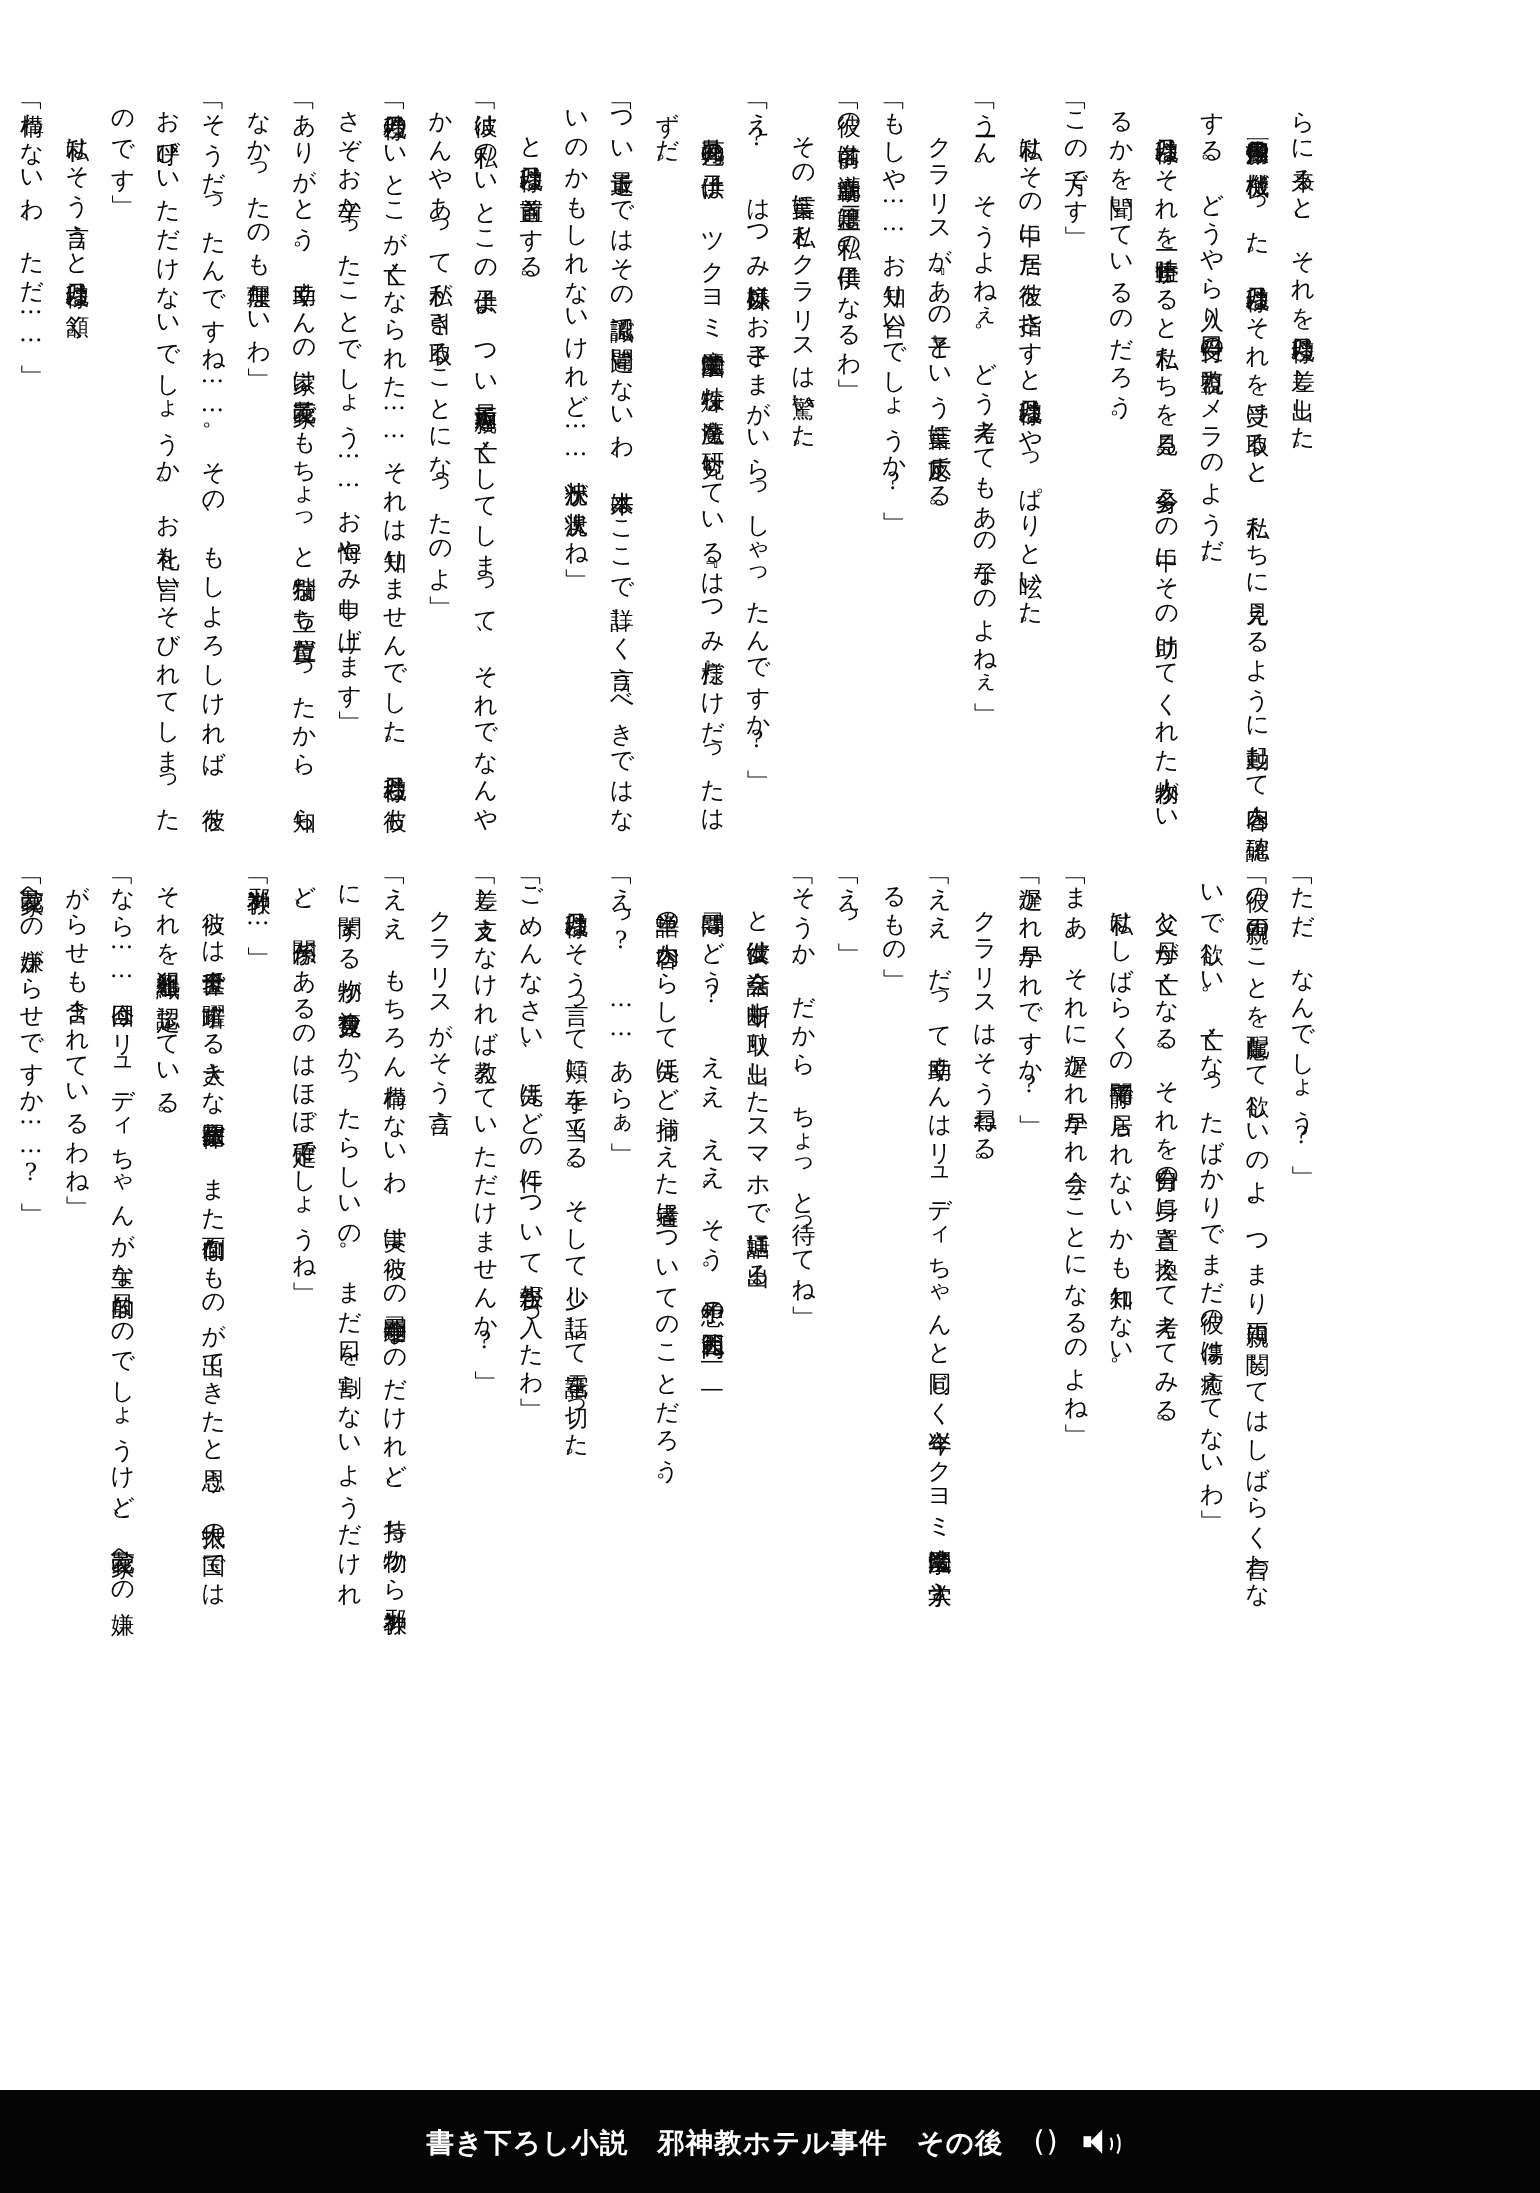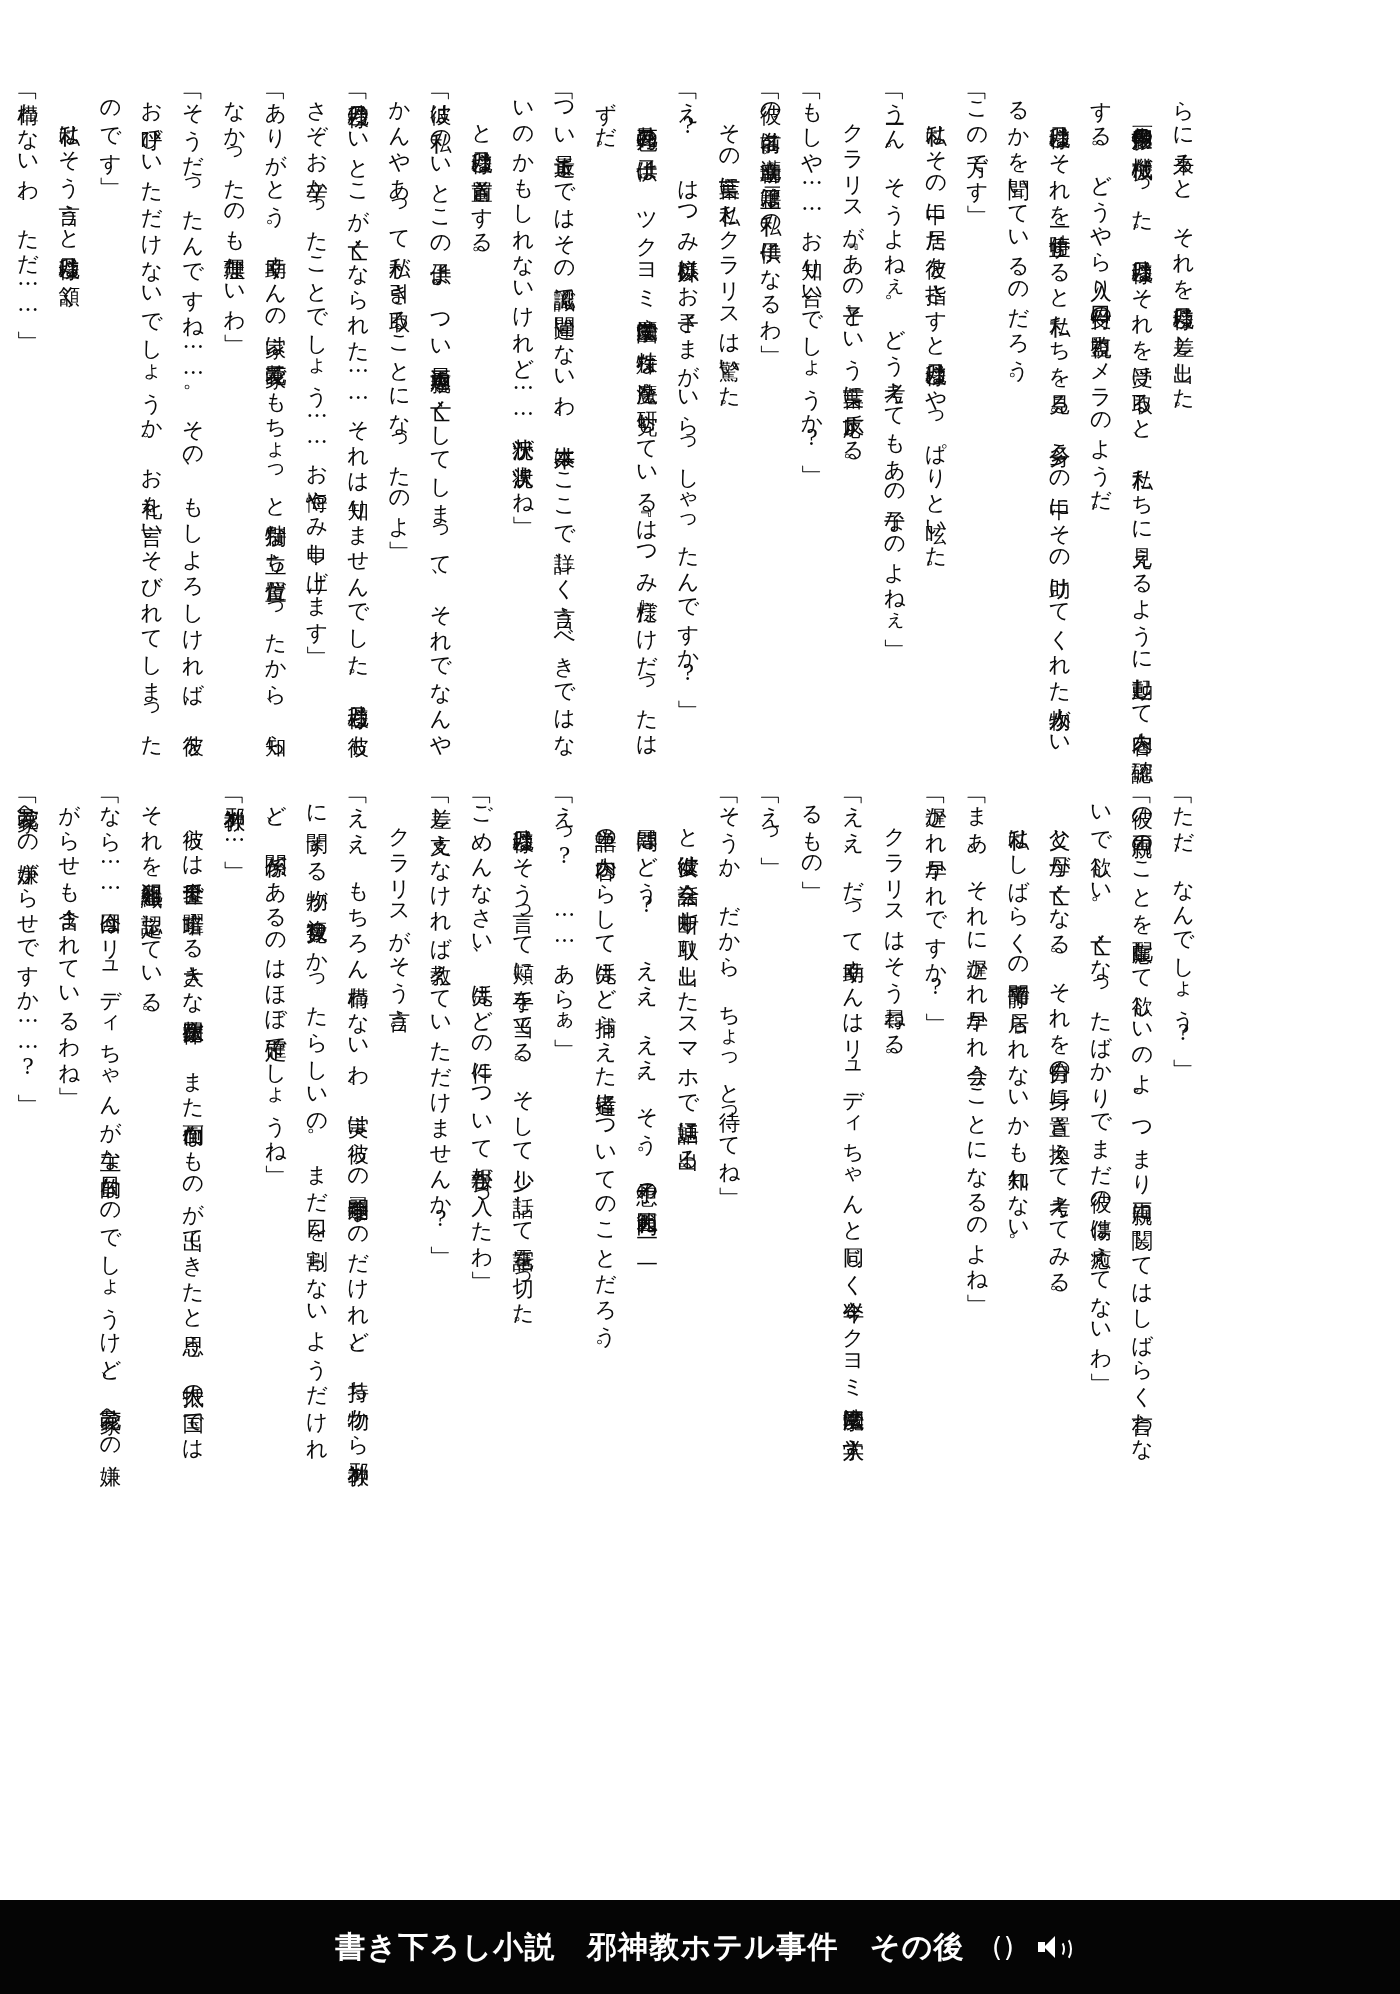--- a/index.html
+++ b/index.html
@@ -59,21 +59,21 @@
     height: 94px;
     background: #050505;
     display: flex;
     align-items: center;
     justify-content: center;
     gap: 18px;
   }
   .footer-title {
     color: #ffffff;
     font-family: "DejaVu Sans", "Liberation Sans", sans-serif;
-    font-size: 30px;
+    font-size: 25px;
     font-weight: 700;
     letter-spacing: 0.04em;
     white-space: pre;
   }
   .footer-icons {
     display: flex;
     align-items: center;
     gap: 16px;
     margin-left: 6px;
   }

